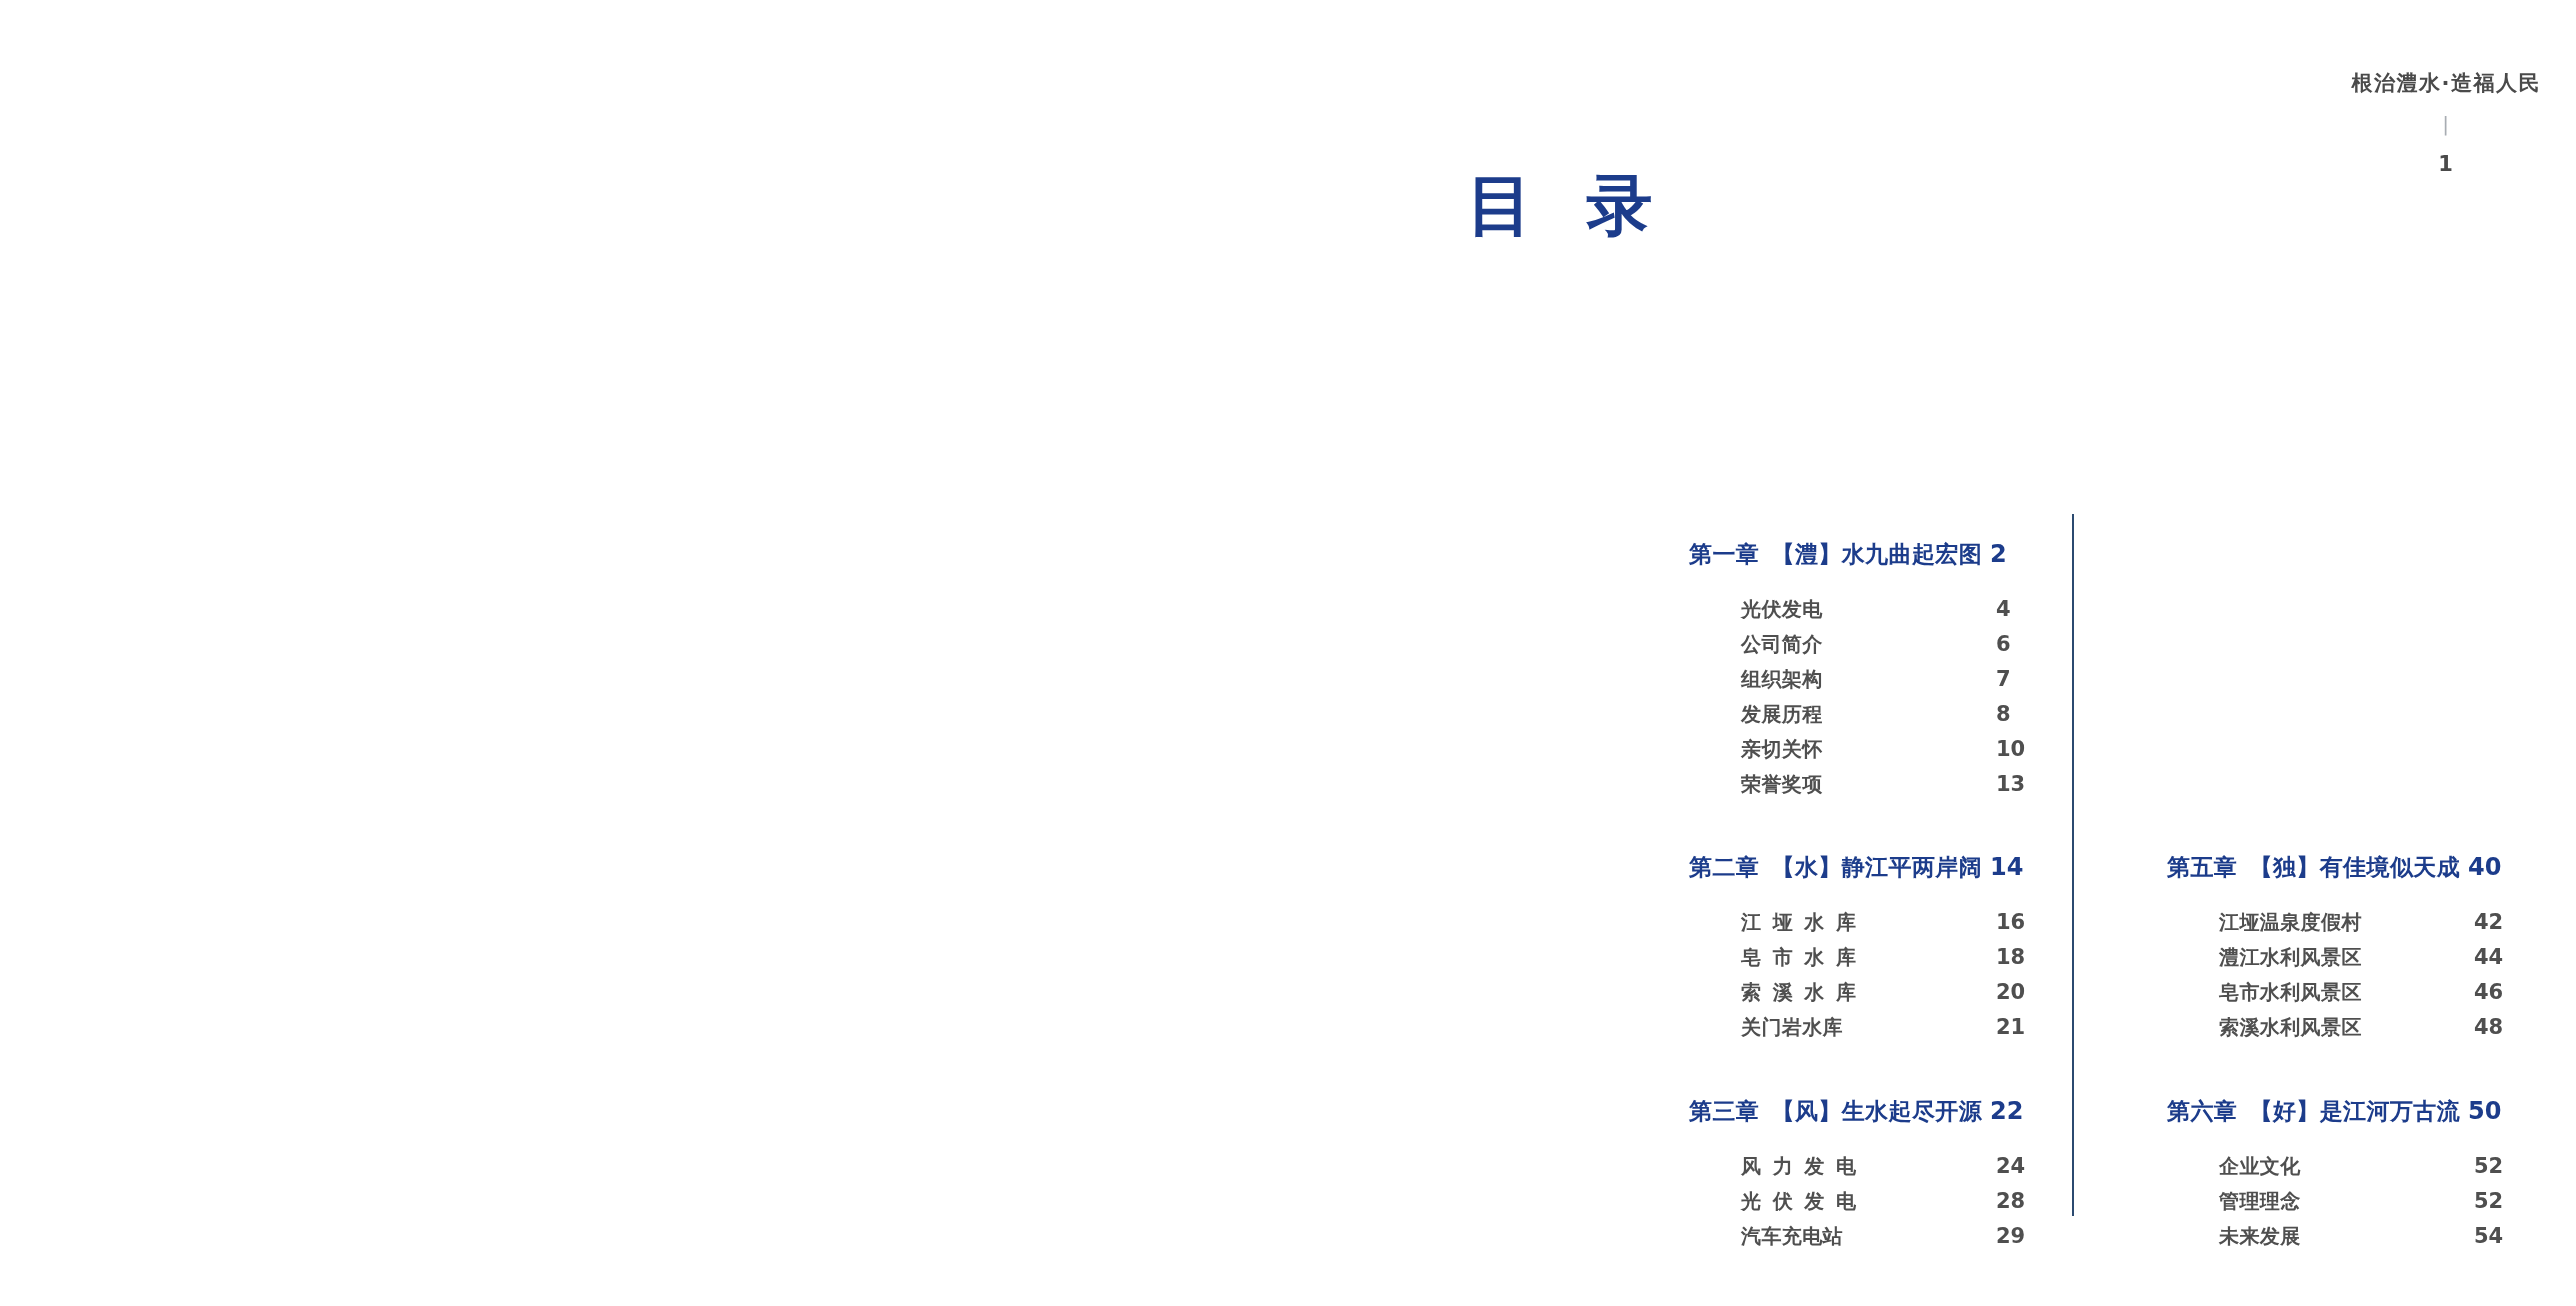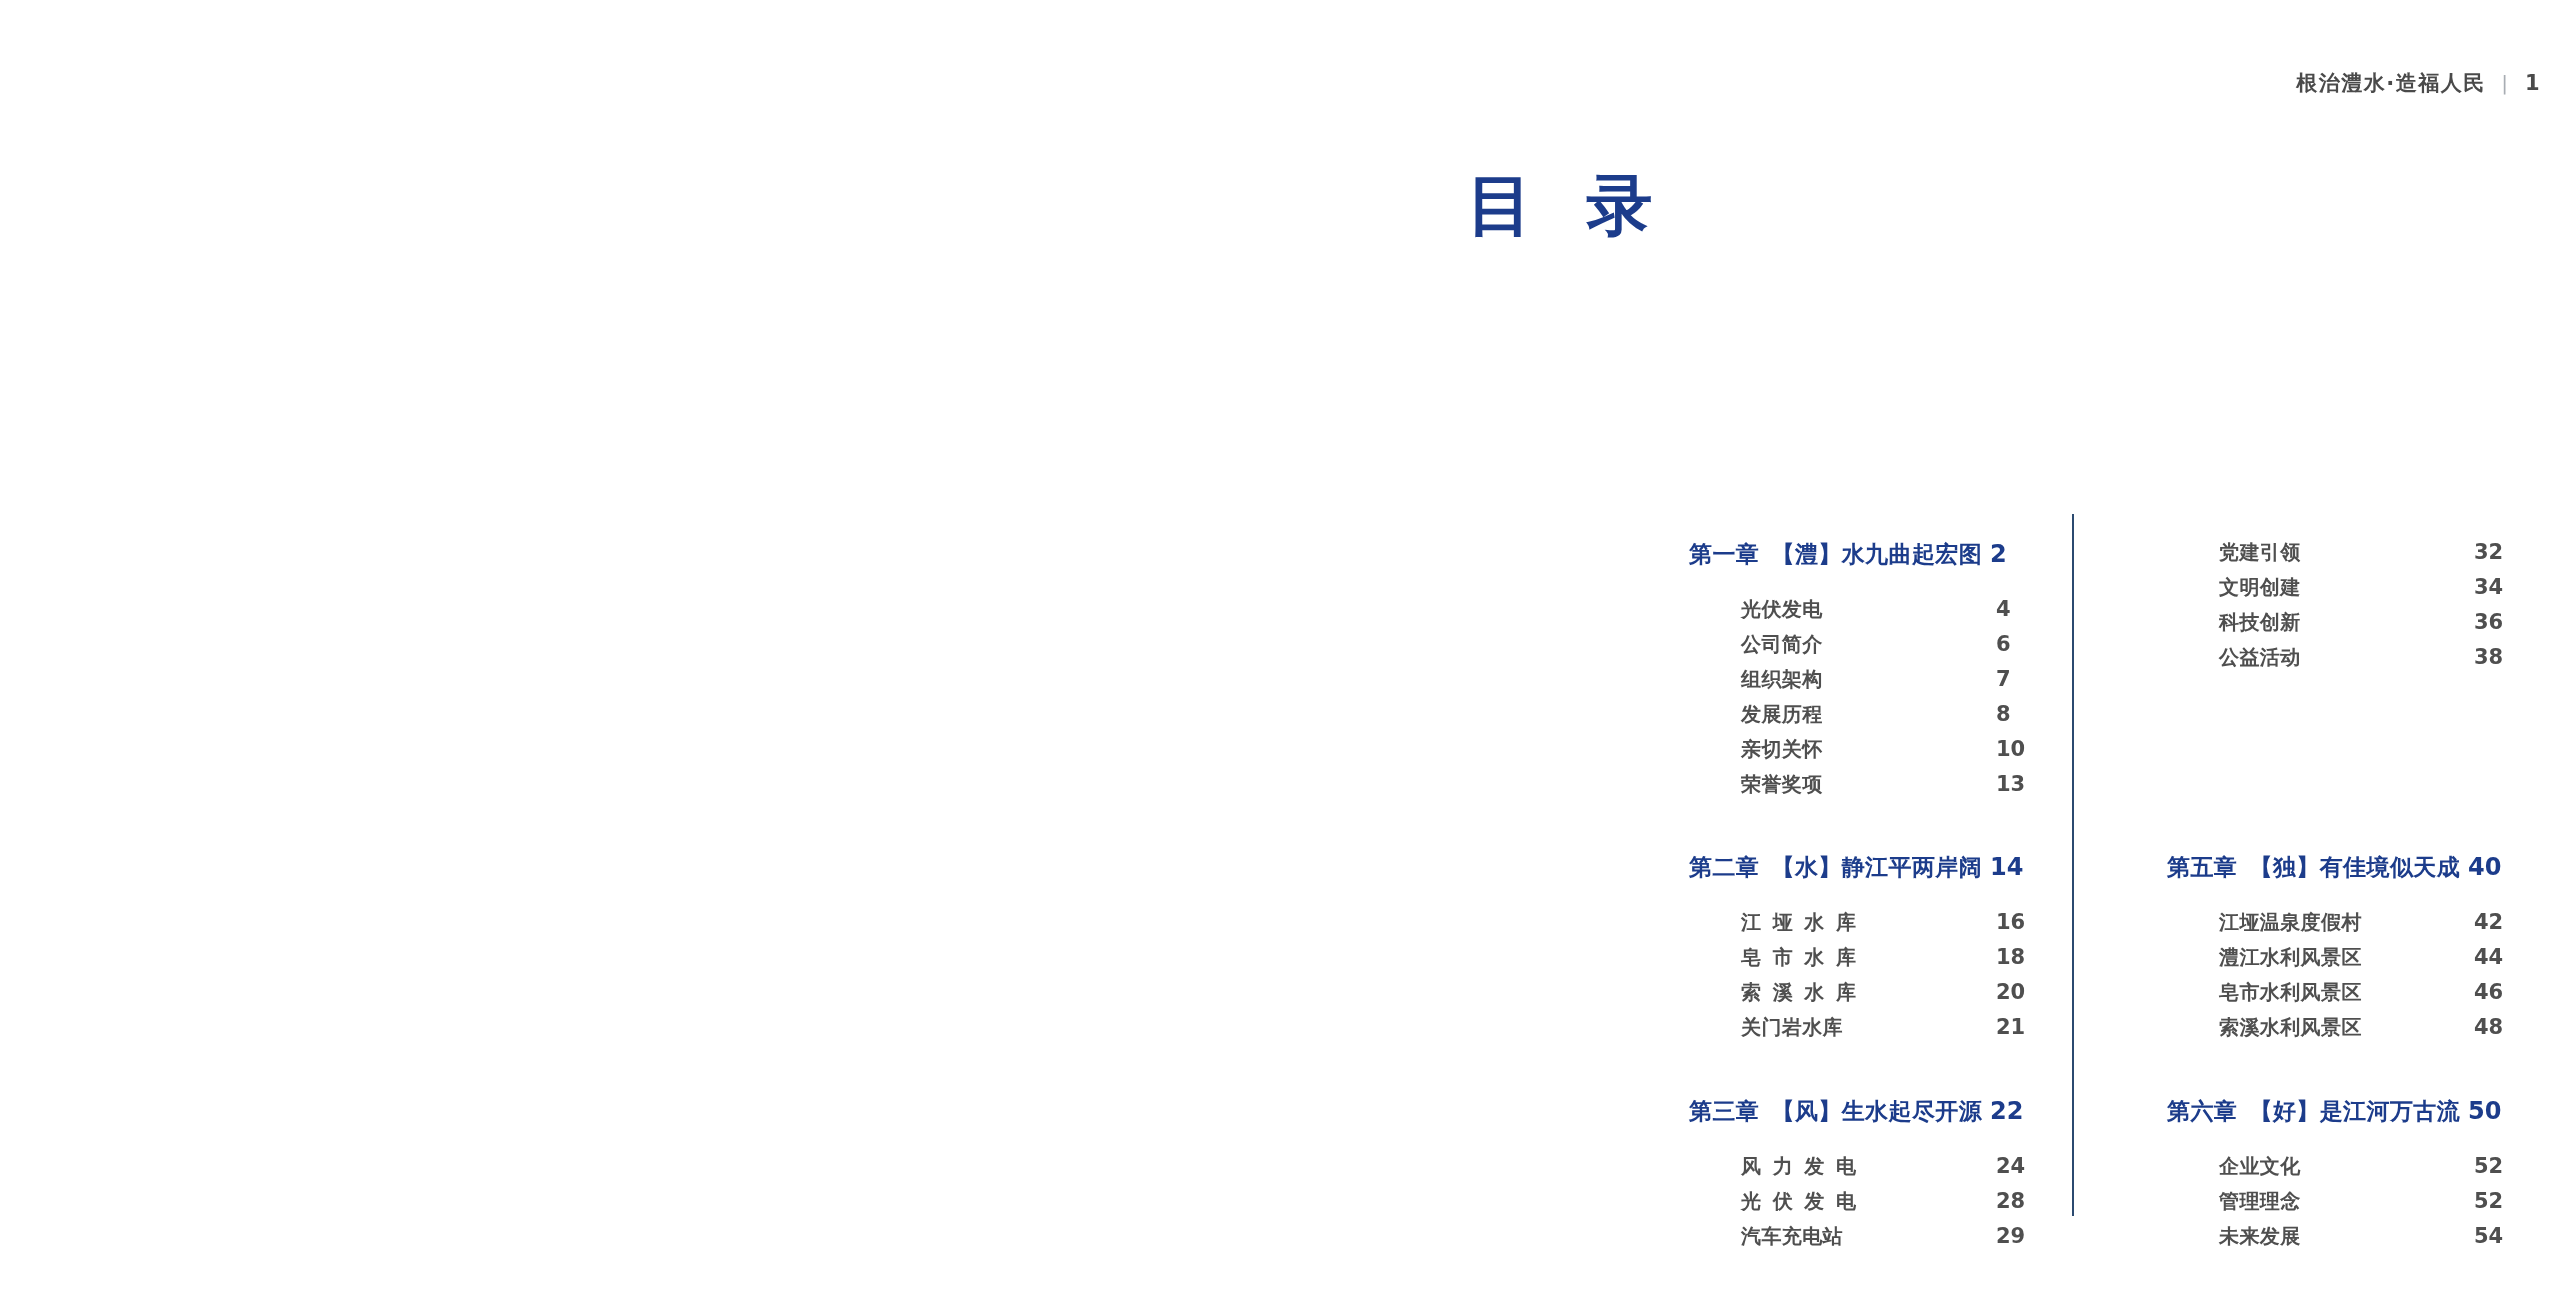--- a/index.html
+++ b/index.html
@@ -15,21 +15,21 @@
     font-family:"DejaVu Sans","Liberation Sans",sans-serif;
     position:relative;overflow:hidden;
   }
   .page{position:absolute;inset:0;background:#fff;}
 
   
   .header{
     position:absolute;top:69px;right:35px;
     display:flex;align-items:center;gap:15.4px;
     font-size:21px;font-weight:bold;color:var(--hdr-gray);
-    letter-spacing:1.5px;white-space:nowrap;
+    letter-spacing:1.5px;white-space:nowrap;flex-direction:column;
   }
   .header .sep{color:#a8adb3;font-weight:normal;font-size:20px;}
 
   
   .doc-title{
     position:absolute;left:1436px;top:161px;
     font-size:66px;font-weight:bold;color:var(--blue);
     word-spacing:26px;letter-spacing:2.3px;white-space:nowrap;margin-left:31px;
   }
 
@@ -109,26 +109,20 @@
         <div class="chapter-head"><span class="clabel">第三章</span><span class="ctitle">【风】生水起尽开源</span><span class="cpage">22</span></div>
         <div class="items">
           <div class="item"><span class="iname spaced">风力发电</span><span class="ipage">24</span></div>
           <div class="item"><span class="iname spaced">光伏发电</span><span class="ipage">28</span></div>
           <div class="item"><span class="iname">汽车充电站</span><span class="ipage">29</span></div>
         </div>
       </div>
     </div>
   <div class="col right">
       <div class="chapter" style="top: 0px;">
-        <div class="items">
-          <div class="item"><span class="iname">党建引领</span><span class="ipage">32</span></div>
-          <div class="item"><span class="iname">文明创建</span><span class="ipage">34</span></div>
-          <div class="item"><span class="iname">科技创新</span><span class="ipage">36</span></div>
-          <div class="item"><span class="iname">公益活动</span><span class="ipage">38</span></div>
-        </div>
       </div>
       <div class="chapter" style="top: 313px;">
         <div class="chapter-head"><span class="clabel">第五章</span><span class="ctitle">【独】有佳境似天成</span><span class="cpage">40</span></div>
         <div class="items">
           <div class="item"><span class="iname">江垭温泉度假村</span><span class="ipage">42</span></div>
           <div class="item"><span class="iname">澧江水利风景区</span><span class="ipage">44</span></div>
           <div class="item"><span class="iname">皂市水利风景区</span><span class="ipage">46</span></div>
           <div class="item"><span class="iname">索溪水利风景区</span><span class="ipage">48</span></div>
         </div>
       </div>

